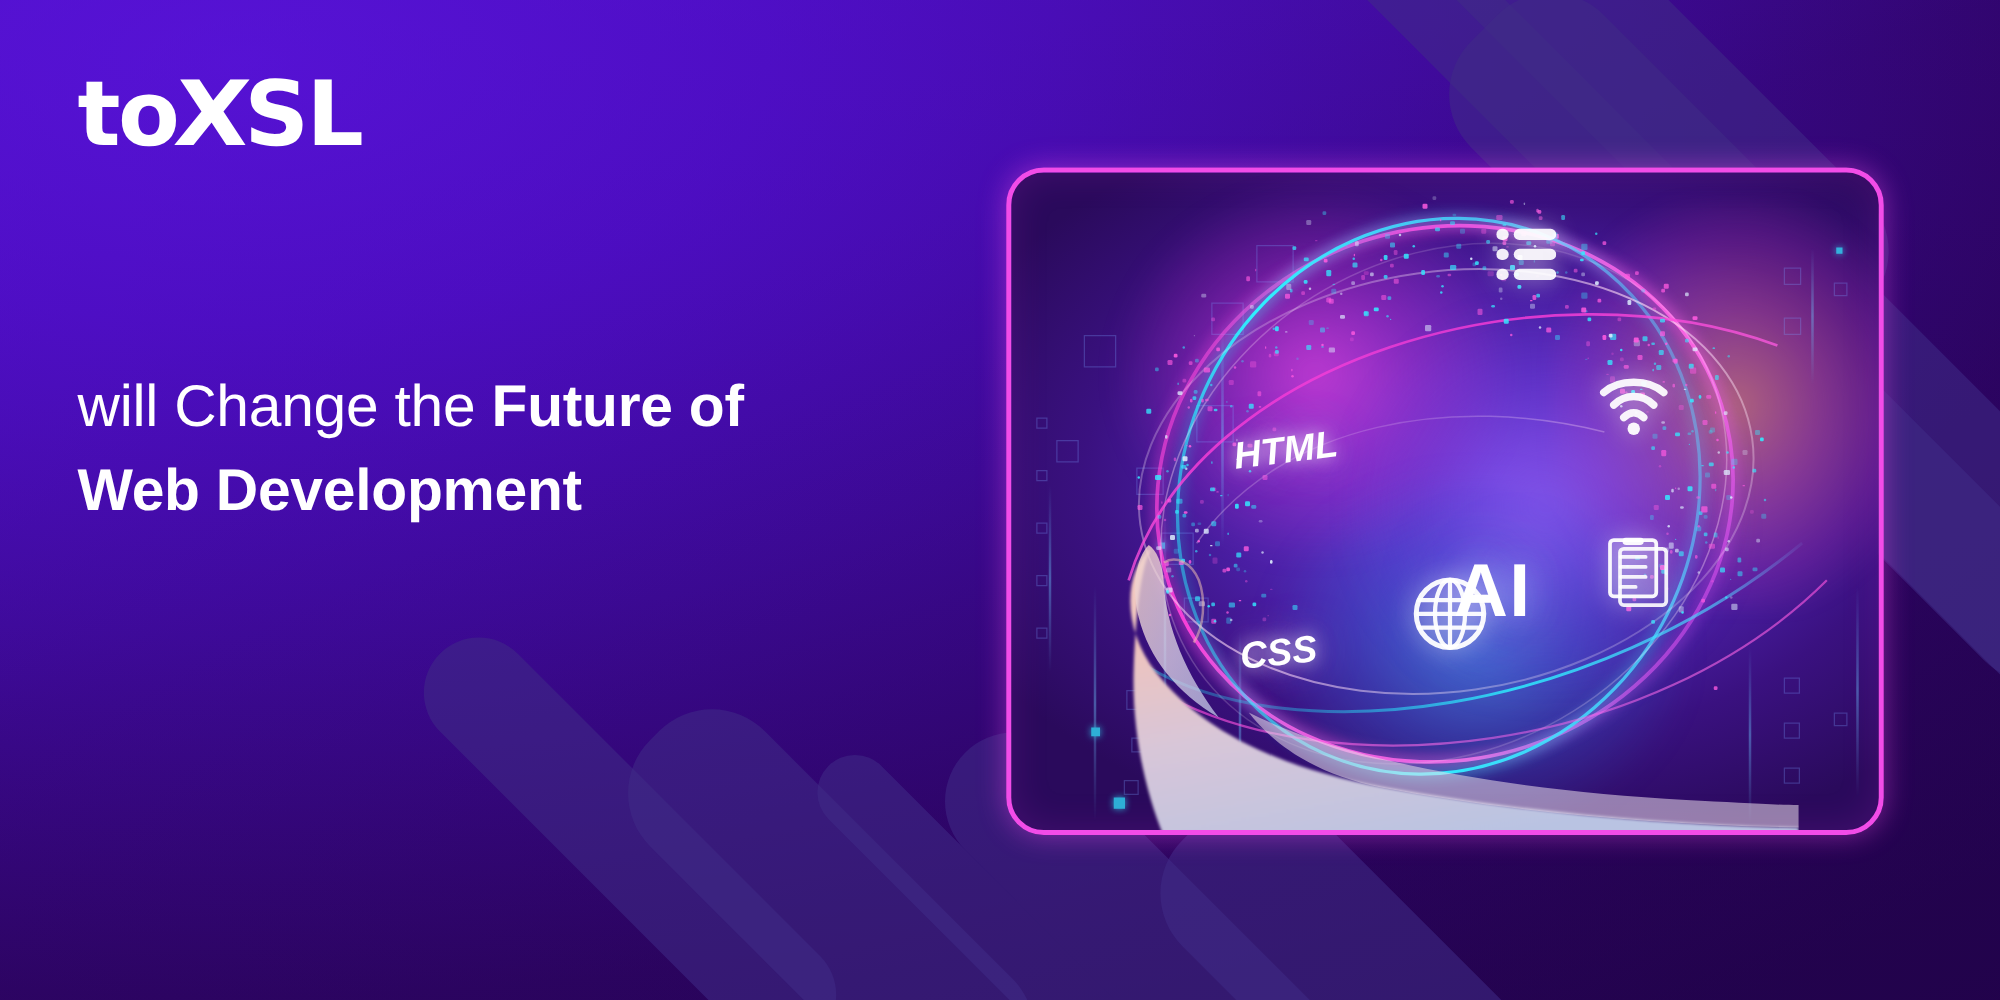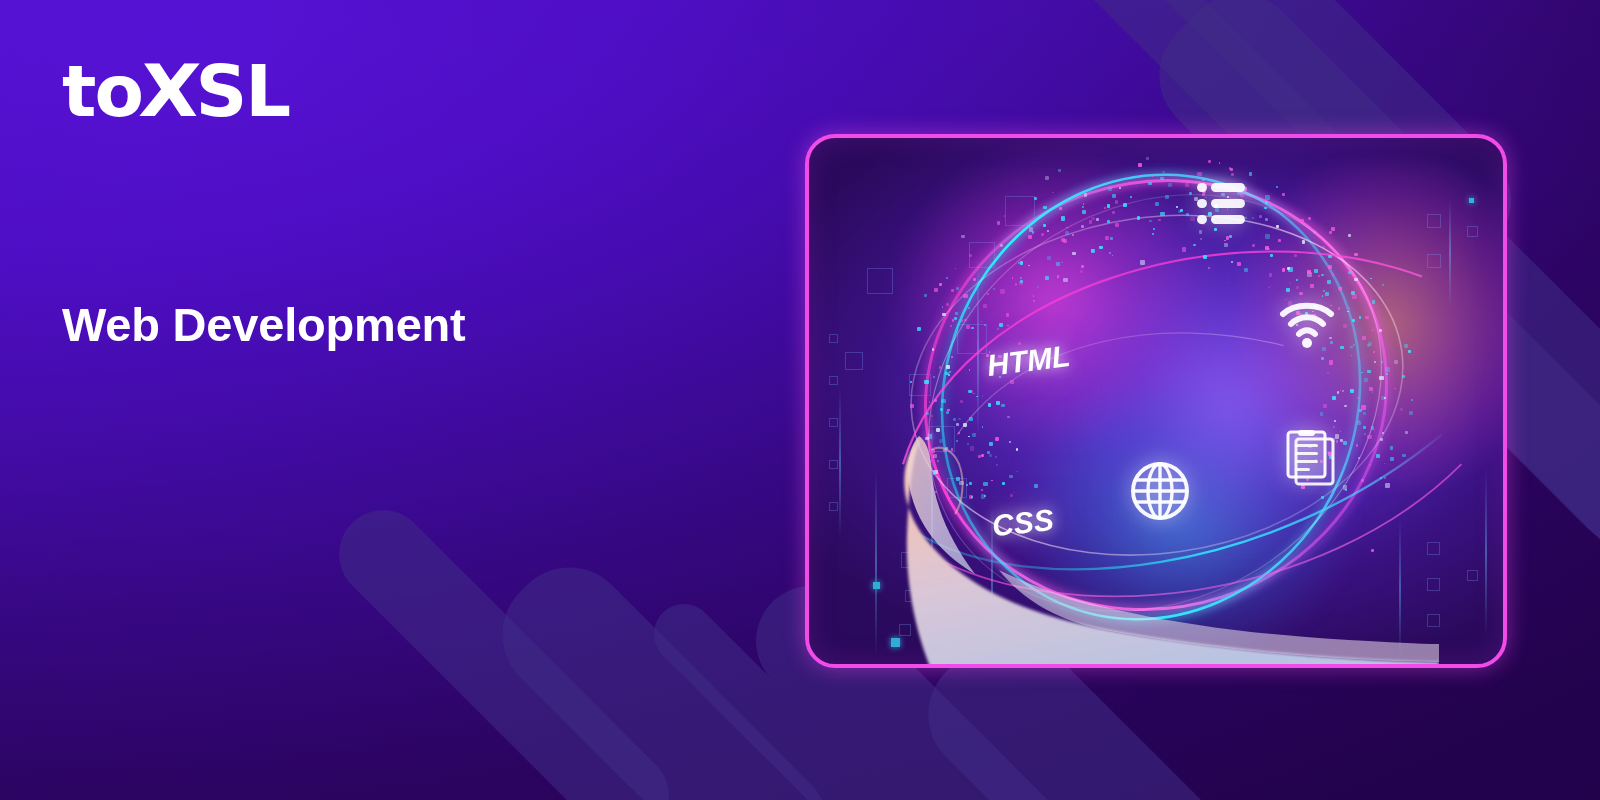--- a/index.html
+++ b/index.html
@@ -148,20 +148,21 @@
     <div class="stripe" style="left:960px; top:760px; width:60px; height:360px;"></div>
     <div class="stripe" style="left:1055px; top:745px; width:110px; height:390px;"></div>
     <div class="stripe" style="left:1230px; top:800px; width:150px; height:420px;"></div>
   </div>
 
   <div class="logo">
     <span>to</span><span class="x">X</span><span>SL</span>
   </div>
 
   <h1 class="headline">
+    <span class="line"><span>will Change the </span><span class="hl-bold">Future of</span></span>
     <span class="line"><span class="hl-bold">Web Development</span></span>
   </h1>
 
   <div class="panel">
     <div class="panel-inner">
 
       <div class="glow-magenta"></div>
       <div class="glow-orange"></div>
       <div class="glow-cyan"></div>
       <div class="glow-center"></div>
@@ -705,20 +706,23 @@
         </defs>
         <path d="M42 28 C 20 48, 18 92, 46 128 C 80 172, 140 204, 230 220 C 330 238, 450 250, 560 252 L 560 272 L 58 272 C 40 236, 26 180, 28 124 C 30 76, 34 44, 42 28 Z" fill="url(#skin)" filter="url(#handGlow)"></path>
         <path d="M40 26 C 30 36, 26 60, 32 84 C 40 116, 62 144, 96 164 C 70 130, 54 92, 52 56 C 51 40, 46 30, 40 26 Z" fill="url(#skin2)" opacity="0.85"></path>
         <path d="M120 160 C 200 200, 330 222, 470 230 C 510 232, 540 234, 560 234 L 560 252 C 440 250, 320 238, 226 220 C 176 210, 142 188, 120 160 Z" fill="#e9ddea" opacity="0.55"></path>
         <path d="M52 40 C 62 34, 74 40, 80 54 C 86 70, 84 92, 76 104" fill="none" stroke="#e9b9b0" stroke-width="2" opacity="0.55"></path>
       </svg>
 
       <div class="tag tag-html">HTML</div>
       <div class="tag tag-css">CSS</div>
 
+      <div class="ai-label-wrap">
+        <div style="font-size:60px;font-weight:700;color:#fff;letter-spacing:1px;text-shadow:0 0 26px rgba(190,205,255,.7),0 0 60px rgba(150,120,255,.5);">AI</div>
+      </div>
 
       <svg class="ic ic-list" viewBox="0 0 48 46">
         <rect x="0" y="2" width="10" height="9" rx="4.5" fill="#ffffff" opacity="0.92"></rect>
         <rect x="14" y="2" width="34" height="9" rx="4.5" fill="#ffffff" opacity="0.92"></rect>
         <rect x="0" y="18" width="10" height="9" rx="4.5" fill="#ffffff" opacity="0.92"></rect>
         <rect x="14" y="18" width="34" height="9" rx="4.5" fill="#ffffff" opacity="0.92"></rect>
         <rect x="0" y="34" width="10" height="9" rx="4.5" fill="#ffffff" opacity="0.92"></rect>
         <rect x="14" y="34" width="34" height="9" rx="4.5" fill="#ffffff" opacity="0.92"></rect>
       </svg>
 

